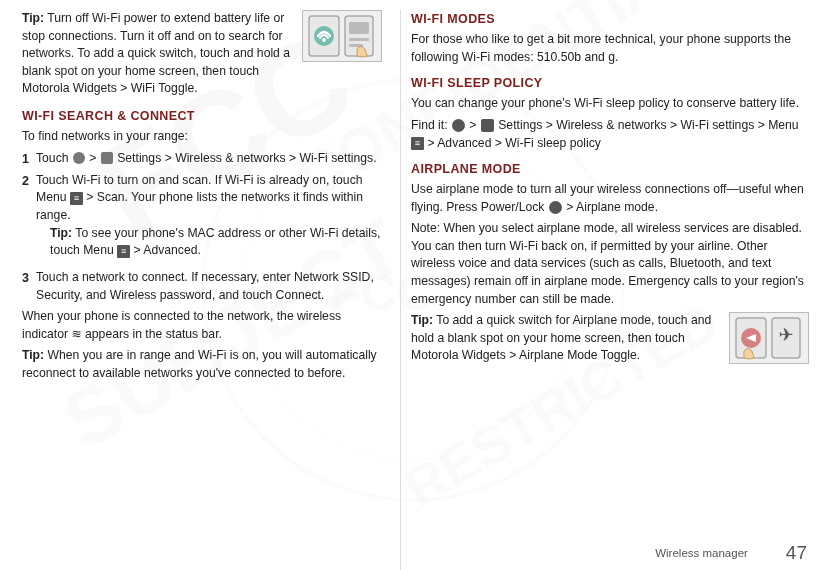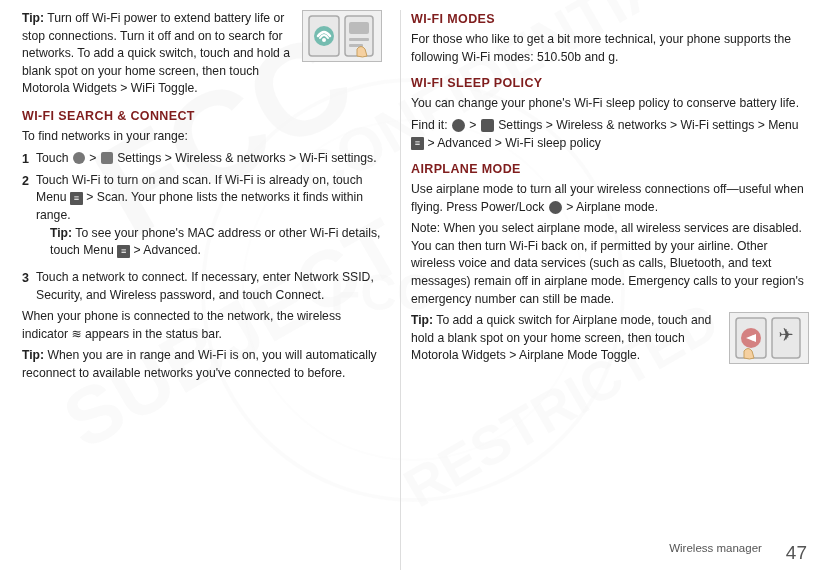--- a/index.html
+++ b/index.html
@@ -122,21 +122,22 @@
       margin: 0 1px;
     }
     
     .footer {
       position: absolute;
       bottom: 6px;
       right: 20px;
       font-size: 11.5px;
       color: #555;
       display: flex;
-      gap: 24px;
+      align-items: center;
+      gap: 38px;
       z-index: 2;
     }
     .footer-left {
       position: absolute;
       bottom: 6px;
       left: 20px;
       font-size: 11.5px;
       color: #555;
       z-index: 2;
     }

